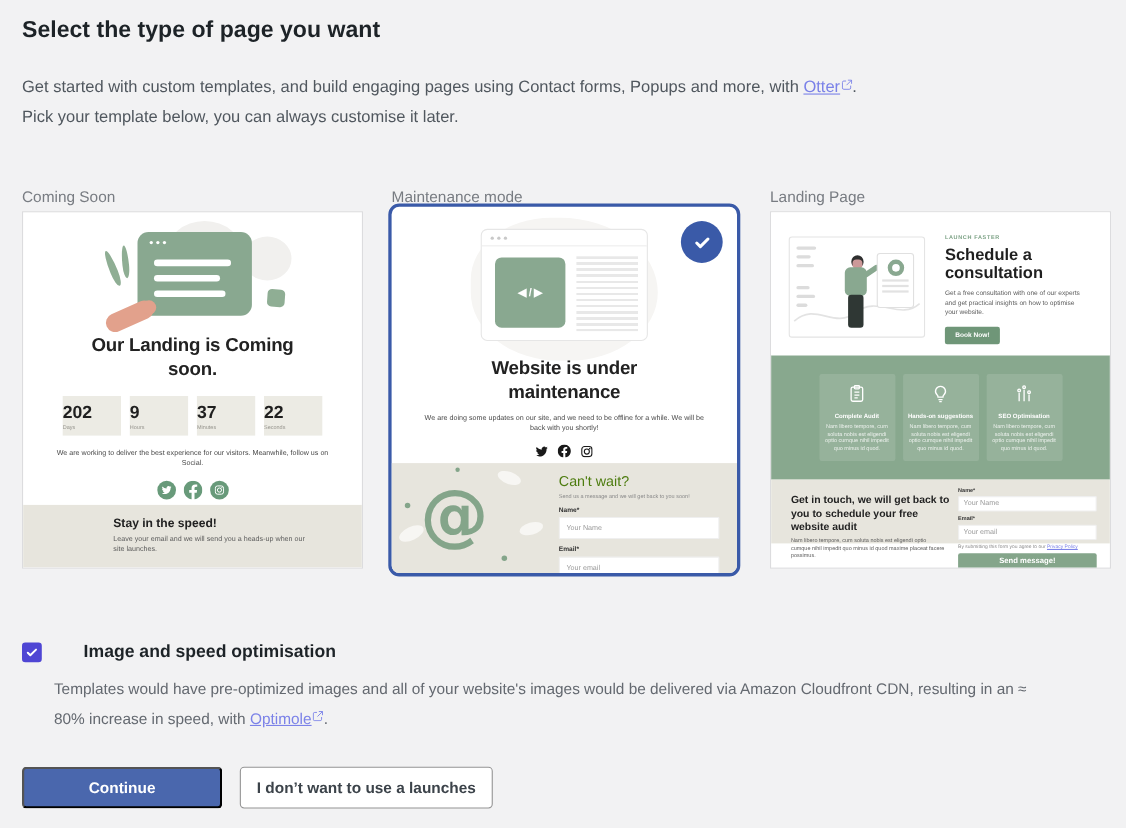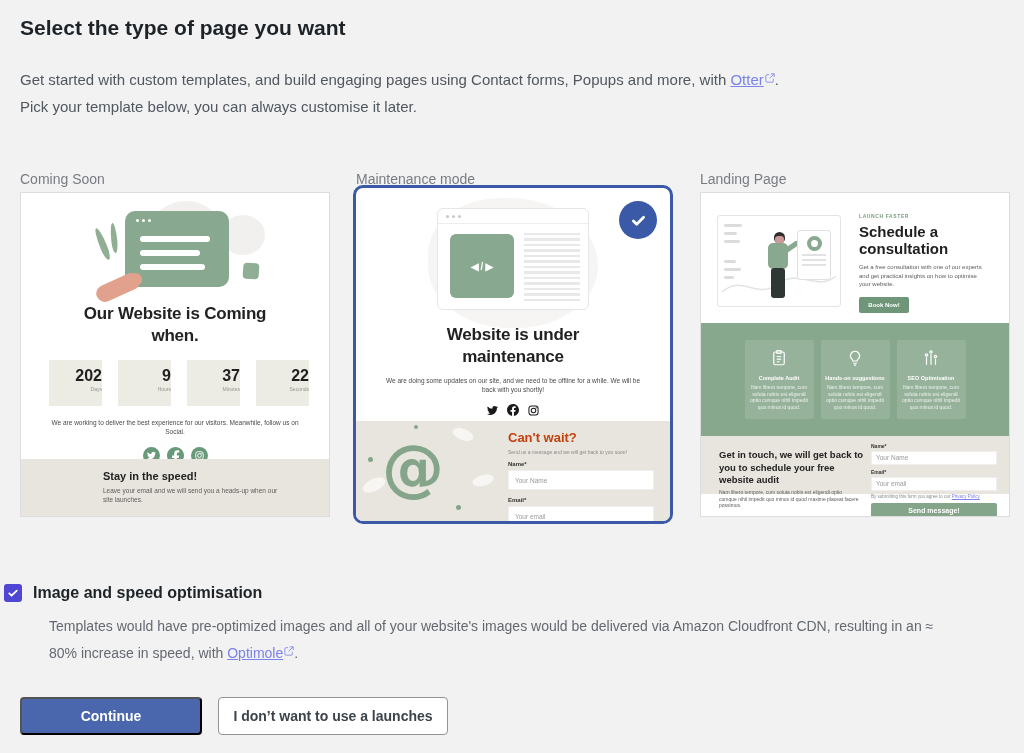--- a/index.html
+++ b/index.html
@@ -32,21 +32,21 @@
   .blob { position:absolute; background:#f1f0ee; border-radius:50%; }
   .c1-panel { position:absolute; left:104px; top:10px; width:104px; height:76px; background:#89a890; border-radius:10px; z-index:2; }
   .c1-dots { position:absolute; left:11px; top:8px; display:flex; gap:3px; }
   .c1-dots i { width:3px; height:3px; border-radius:50%; background:#fff; }
   .c1-bar { position:absolute; left:15px; height:6px; border-radius:3px; background:#fff; }
   .leaf { position:absolute; background:#8fae94; border-radius:50% 50% 50% 50%/60% 60% 40% 40%; z-index:1; }
   .hand { position:absolute; left:74px; top:78px; width:46px; height:17px; background:#e2a18c; border-radius:9px; transform:rotate(-24deg); z-index:3; }
   .thumb { position:absolute; left:108px; top:72px; width:13px; height:13px; background:#e2a18c; border-radius:50%; z-index:3; }
   .deco-sq { position:absolute; left:222px; top:62px; width:16px; height:16px; background:#8fae94; border-radius:4px; transform:rotate(4deg); z-index:2; }
   .countdown { display:flex; justify-content:center; gap:8px; margin-top:13px; }
-  .cd-box { width:53px; height:46px; background:#ecebe4; text-align:right; padding-top:7px;margin-left:8px; }
+  .cd-box { width:53px; height:36px; background:#ecebe4; text-align:left; padding-top:7px; }
   .cd-num { font-size:16px; font-weight:700; color:#1f1f1f; line-height:17px; }
   .cd-unit { font-size:5px; color:#96958e; margin-top:2px; }
   .social-row { display:flex; justify-content:center; align-items:center; gap:7px; margin-top:11px; }
   .soc-circle { width:17px; height:17px; border-radius:50%; background:#689a7a; display:flex; align-items:center; justify-content:center; }
   .c1-footer { position:absolute; bottom:0; left:0; right:0; height:57px; padding:11px 0 0 82px; }
   .c1-footer h4 { font-size:11px; font-weight:700; color:#222; }
   .c1-footer p { font-size:6.5px; line-height:9px; color:#5c5c5c; width:185px; margin-top:4px; }
 
   
   .c2-mock { position:relative; width:152px; height:102px; margin:20px auto 0; background:#fff; border:1px solid #e6e6e6; border-radius:6px; z-index:2; }
@@ -55,21 +55,21 @@
   .c2-topbar i { width:3px; height:3px; border-radius:50%; background:#c9c9c9; }
   .c2-code { position:absolute; left:12px; top:25px; width:64px; height:64px; background:#89a890; border-radius:6px; display:flex; align-items:center; justify-content:center; gap:2px; color:#fff; font-weight:700; font-size:10px; }
   .c2-lines { position:absolute; left:86px; top:24px; width:56px; height:68px;
     background:repeating-linear-gradient(to bottom,#e8e8e8 0 2.5px, transparent 2.5px 5.5px); }
   .c2-social { display:flex; justify-content:center; align-items:center; gap:9px; margin-top:10px; color:#1a1a1a; }
   .c2-footer { position:absolute; bottom:0; left:0; right:0; height:100px; }
   .at-sign { position:absolute; left:26px; top:10px; font-size:62px; font-weight:700; color:#84a58a; font-family:"DejaVu Sans", sans-serif; }
   .wleaf { position:absolute; background:#f7f6f3; border-radius:50%; }
   .gdot { position:absolute; background:#84a58a; border-radius:50%; }
   .c2-form { position:absolute; left:152px; top:9px; width:146px; }
-  .c2-form h4 { font-size:13px; font-weight:700; color:#c2410c; }
+  .c2-form h4 { font-size:13px; font-weight:400; color:#4d7c0f; }
   .c2-sub { font-size:5px; color:#8a8a8a; margin-top:4px; }
 
   
   .c3-hero { position:relative; height:130px; background:#fff; }
   .c3-illu { position:absolute; left:16px; top:22px; width:124px; height:92px; background:#fff; border:1px solid #e4e4e4; border-radius:3px; }
   .c3-illu .sline { position:absolute; background:#dcdcdc; height:3px; border-radius:2px; }
   .c3-minicard { position:absolute; right:9px; top:14px; width:34px; height:50px; background:#fff; border:1px solid #e0e0e0; border-radius:3px; text-align:center; padding-top:5px; }
   .donut { width:15px; height:15px; border:4px solid #89a890; border-radius:50%; margin:0 auto; }
   .c3-minicard i { display:block; height:2px; background:#e2e2e2; margin:3px 4px 0; }
   .person-head { position:absolute; left:56px; top:16px; width:11px; height:11px; background:#2f2f2f; border-radius:50% 50% 40% 40%; }
@@ -89,21 +89,21 @@
   .c3-beige { position:relative; height:58px; }
   .c3-contact-h { position:absolute; left:18px; top:13px; width:145px; font-size:9.5px; line-height:12.5px; font-weight:700; color:#222; }
   .c3-contact-p { position:absolute; left:18px; top:53px; width:140px; font-size:5px; line-height:6.5px; color:#5c5c5c; }
   .c3-form { position:absolute; left:170px; top:7px; width:126px; }
   .c3-form .mini-input { height:14px; font-size:5.5px; padding:0 4px; margin-top:2px; }
   .consent { font-size:4.5px; color:#8a8a8a; margin-top:3px; }
   .consent .plink { color:#7b82e8; text-decoration:underline; }
   .send-btn { margin-top:4px; width:100%; height:15px; background:#84a58a; border-radius:2px; color:#fff; font-weight:700; font-size:7px; display:flex; align-items:center; justify-content:center; }
 
   
-  .opt-row { position:absolute; left:4px; top:584px; display:flex; align-items:center; }
+  .opt-row { position:absolute; left:20px; top:584px; display:flex; align-items:center;gap:27px; }
   .checkbox { width:18px; height:18px; border-radius:3px; background:#4f46d4; display:flex; align-items:center; justify-content:center; cursor:pointer; }
   .opt-label { margin-left:11px; font-size:16px; font-weight:700; color:#1d2327; }
   .opt-desc { position:absolute; left:49px; top:614px; width:885px; font-size:14px; line-height:25px; color:#646970; }
   .btn { position:absolute; top:697px; height:38px; border-radius:4px; font-size:14px; font-weight:700; display:flex; align-items:center; justify-content:center; cursor:pointer; }
   .btn-primary { left:20px; width:182px; background:#4a67ad; color:#fff; }
   .btn-secondary { left:218px; width:230px; background:#fff; border:1px solid #949494; color:#3c434a; }
 </style>
 </head>
 <body>
 
@@ -134,21 +134,21 @@
             <i></i>
           </span>
         <span class="c1-bar" style="top:25px;width:70px"></span>
         <span class="c1-bar" style="top:39px;width:60px"></span>
         <span class="c1-bar" style="top:53px;width:65px"></span>
       </div>
       <div class="hand"></div>
       <div class="thumb"></div>
       <div class="deco-sq"></div>
     </div>
-    <h3 class="prev-heading" style="width:215px">Our Website is Coming when.</h3>
+    <h3 class="prev-heading" style="width:215px">Our Landing is Coming soon.</h3>
     <div class="countdown">
       <div class="cd-box">
         <div class="cd-num">202</div>
         <div class="cd-unit">Days</div>
       </div>
       <div class="cd-box">
         <div class="cd-num">9</div>
         <div class="cd-unit">Hours</div>
       </div>
       <div class="cd-box">

